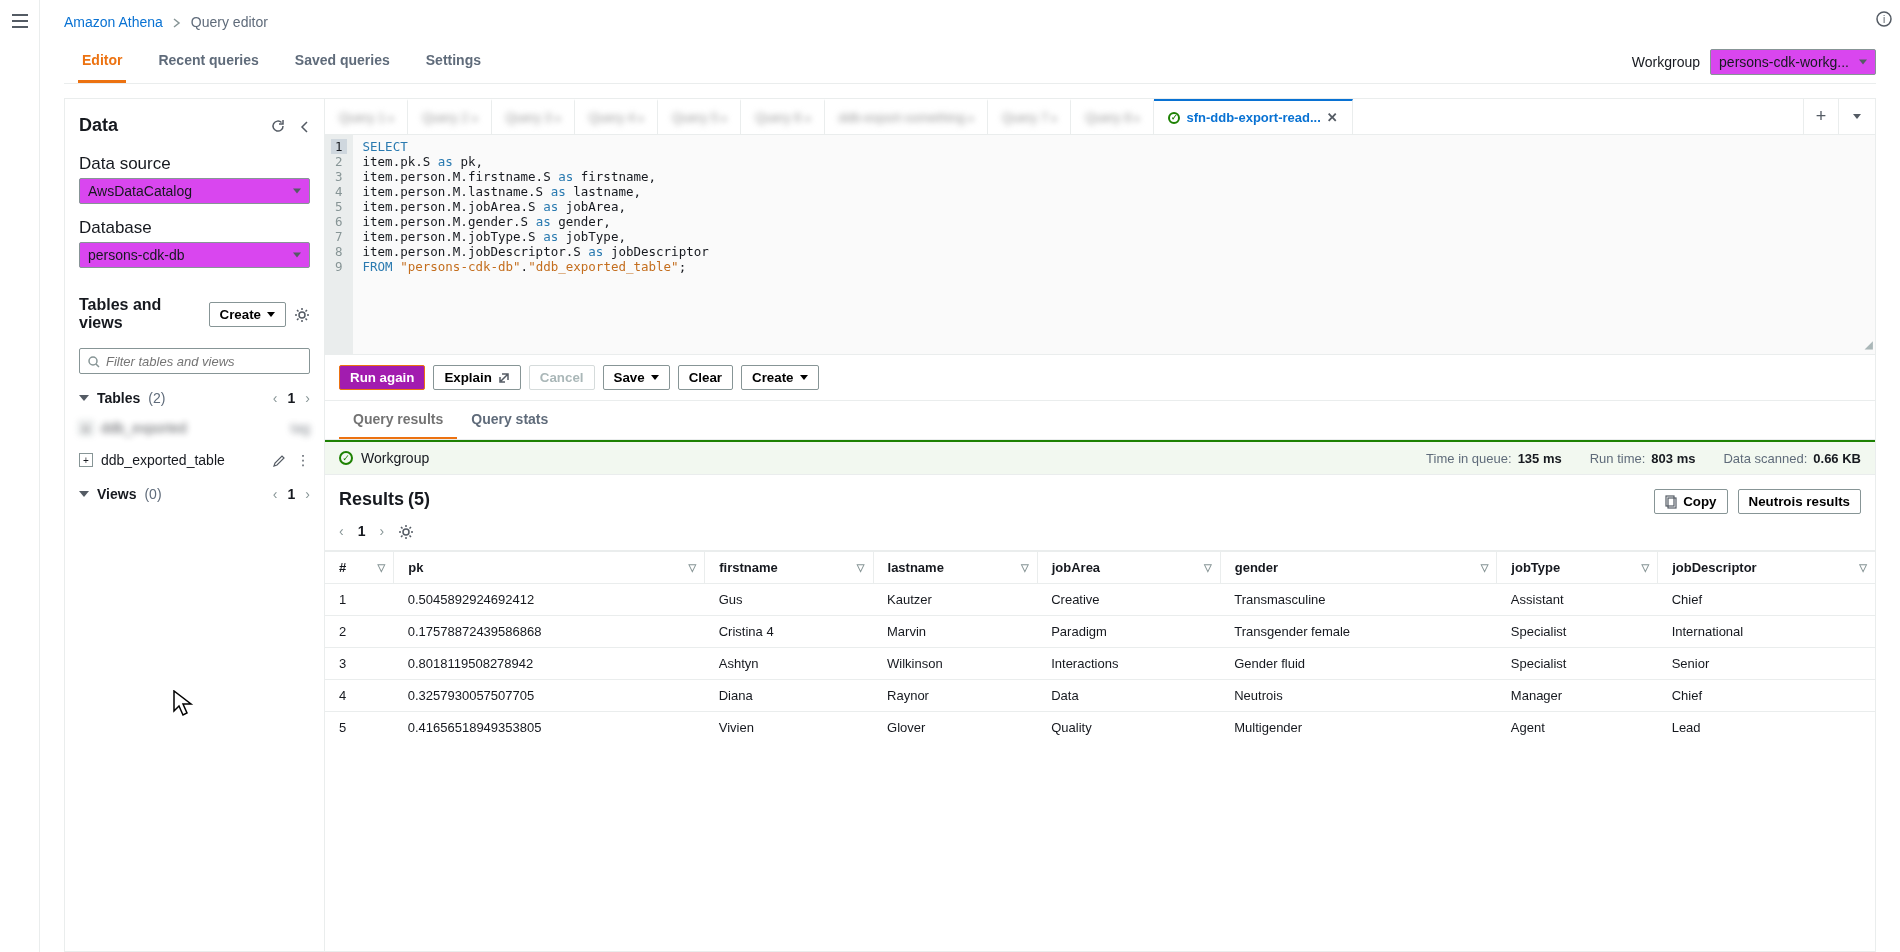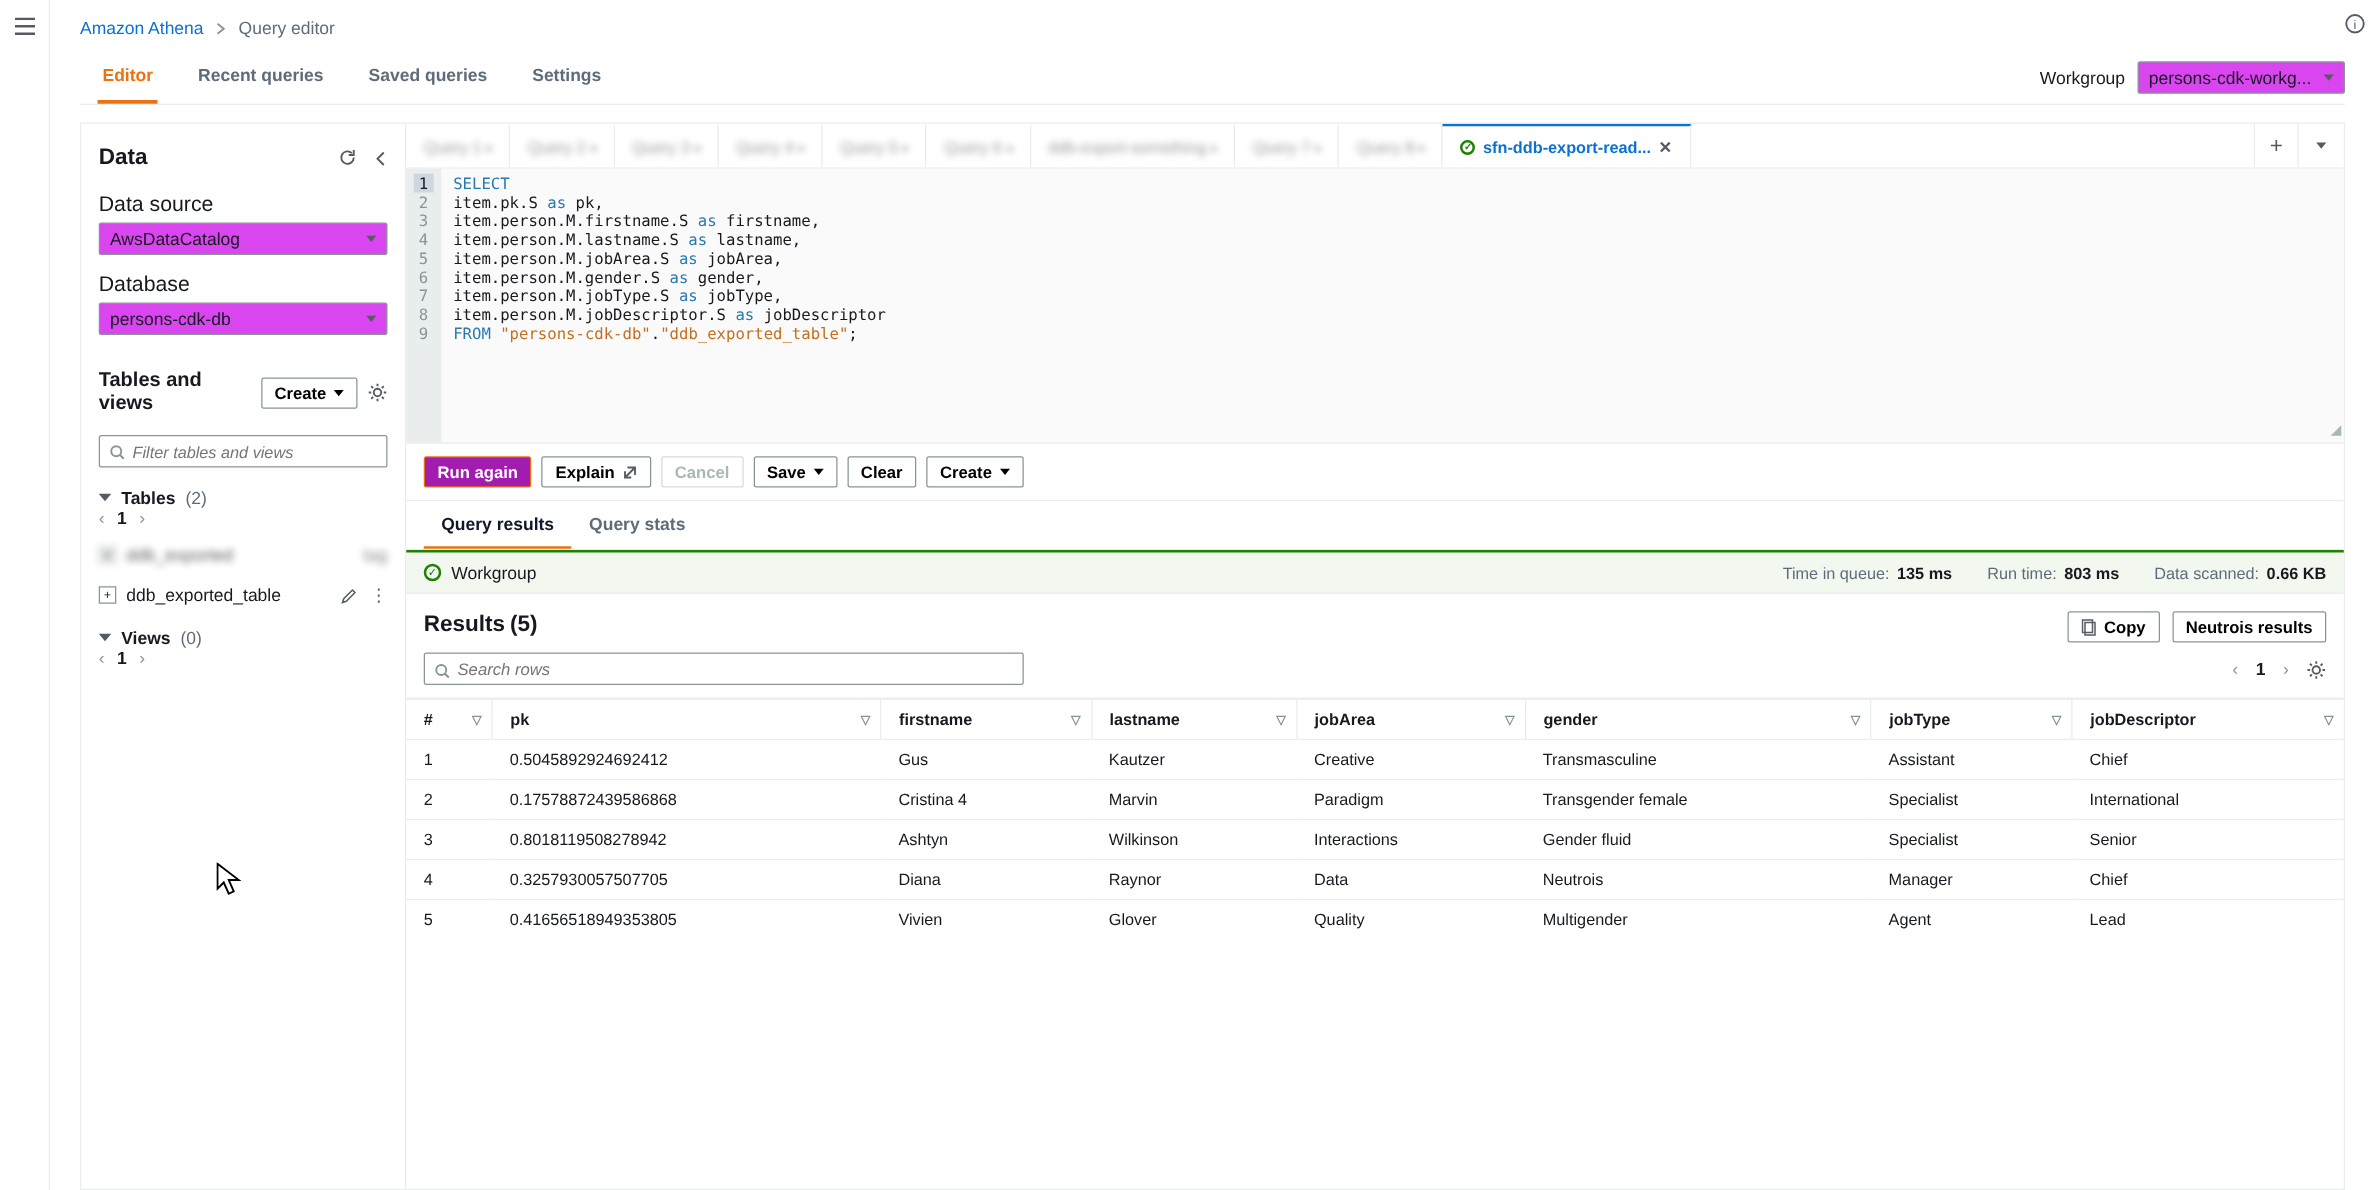--- a/index.html
+++ b/index.html
@@ -31,21 +31,21 @@
 .field-group { padding: 4px 14px 10px 14px; }
 .field-label { font-size: 17px; color: #16191f; margin-bottom: 4px; }
 .field-select { width: 100%; }
 .section-title { font-size: 16px; font-weight: 700; padding: 18px 14px 10px 14px; display: flex; justify-content: space-between; align-items: center; }
 .section-title .right { display: flex; gap: 8px; align-items: center; }
 .btn { border: 1px solid #879596; border-radius: 2px; background: #fff; padding: 4px 10px; font-weight: 600; cursor: pointer; display: inline-flex; align-items: center; gap: 6px; }
 .btn.primary { background: #a21caf; border-color: #ec7211; color: #fff; }
 .btn .caret { width: 0; height: 0; border-left: 4px solid transparent; border-right: 4px solid transparent; border-top: 5px solid currentColor; }
 .search-box { margin: 6px 14px; border: 1px solid #879596; border-radius: 2px; display: flex; align-items: center; padding: 4px 8px; gap: 6px; }
 .search-box input { border: none; outline: none; flex: 1; font-size: 13px; font-style: italic; color: #5f6b7a; }
-.tree-header { display: flex; align-items: flex-start; justify-content: space-between; padding: 10px 14px 6px 14px; flex-direction: column; }
+.tree-header { display: flex; align-items: flex-end; justify-content: space-between; padding: 10px 14px 6px 14px; }
 .tree-header .left { display: flex; align-items: center; gap: 8px; }
 .caret-toggle { width: 0; height: 0; border-left: 5px solid transparent; border-right: 5px solid transparent; border-top: 6px solid #545b64; cursor: pointer; }
 .tree-header .title { font-weight: 600; }
 .tree-header .count { color: #5f6b7a; }
 .pager { display: flex; align-items: center; gap: 10px; color: #879596; }
 .pager .num { color: #16191f; font-weight: 600; }
 .pager .chev { cursor: pointer; }
 .tree-item { display: flex; align-items: center; justify-content: space-between; padding: 8px 14px 8px 14px; }
 .tree-item.blurred { filter: blur(3px); opacity: 0.7; }
 .tree-item .left { display: flex; align-items: center; gap: 8px; }
@@ -76,21 +76,21 @@
 .str { color: #c46e1e; }
 .resize-handle { position: absolute; right: 2px; bottom: 2px; color: #aab7b8; font-size: 14px; cursor: nwse-resize; }
 .status-bar { display: flex; align-items: center; justify-content: space-between; padding: 6px 14px; border-bottom: 1px solid #eaeded; height: 34px; }
 .status-left { display: flex; gap: 24px; color: #5f6b7a; font-size: 13px; }
 .status-right { display: flex; gap: 14px; color: #545b64; }
 .status-right span { cursor: pointer; }
 .action-bar { display: flex; gap: 8px; padding: 10px 14px; border-bottom: 1px solid #eaeded; }
 .btn.disabled { color: #aab7b8; border-color: #d5dbdb; cursor: default; }
 .result-tabs { display: flex; gap: 0; border-bottom: 1px solid #eaeded; padding: 0 14px; }
 .result-tab { padding: 10px 14px; font-weight: 600; cursor: pointer; color: #5f6b7a; border-bottom: 2px solid transparent; }
-.result-tab.active { color: #0f172a; border-bottom-color: #ec7211; }
+.result-tab.active { color: #737373; border-bottom-color: #ec7211; }
 .status-banner { display: flex; align-items: center; justify-content: space-between; padding: 8px 14px; border-top: 2px solid #1d8102; border-bottom: 1px solid #eaeded; background: #f2f8f0; }
 .status-banner .left { display: flex; align-items: center; gap: 8px; color: #16191f; }
 .status-ok-lg { width: 14px; height: 14px; border-radius: 50%; border: 2px solid #1d8102; display: inline-flex; align-items: center; justify-content: center; }
 .status-ok-lg::after { content: "✓"; font-size: 9px; color: #1d8102; line-height:1;}
 .status-banner .right { display: flex; gap: 28px; font-size: 13px; }
 .status-banner .metric .label { color: #5f6b7a; margin-right: 6px; }
 .results-header { display: flex; justify-content: space-between; padding: 14px 14px 8px 14px; }
 .results-title { font-size: 18px; font-weight: 700; }
 .results-header .actions { display: flex; gap: 10px; }
 .results-toolbar { display: flex; align-items: center; justify-content: space-between; padding: 0 14px 10px 14px; }
@@ -342,27 +342,20 @@
                   </svg></span>
                 <span>Copy</span>
               </button>
             <button class="btn">
                 <span>Neutrois results</span>
               </button>
           </div>
         </div>
 
         <div class="results-toolbar">
-          <div class="results-search">
-            <span><svg width="12" height="12">
-                  <circle cx="5" cy="5" r="4" fill="none" stroke="#879596" stroke-width="1.5"></circle>
-                  <path d="M8 8l3 3" stroke="#879596" stroke-width="1.5"></path>
-                </svg></span>
-            <input placeholder="Search rows" style="">
-          </div>
           <div class="results-pager">
             <span>‹</span>
             <span class="num">1</span>
             <span>›</span>
             <span><svg width="16" height="16">
                   <circle cx="8" cy="8" r="3" fill="none" stroke="#545b64" stroke-width="1.5"></circle>
                   <path d="M8 1v2M8 13v2M1 8h2M13 8h2M3 3l1.5 1.5M11.5 11.5L13 13M13 3l-1.5 1.5M4.5 11.5L3 13" stroke="#545b64" stroke-width="1.5"></path>
                 </svg></span>
           </div>
         </div>

